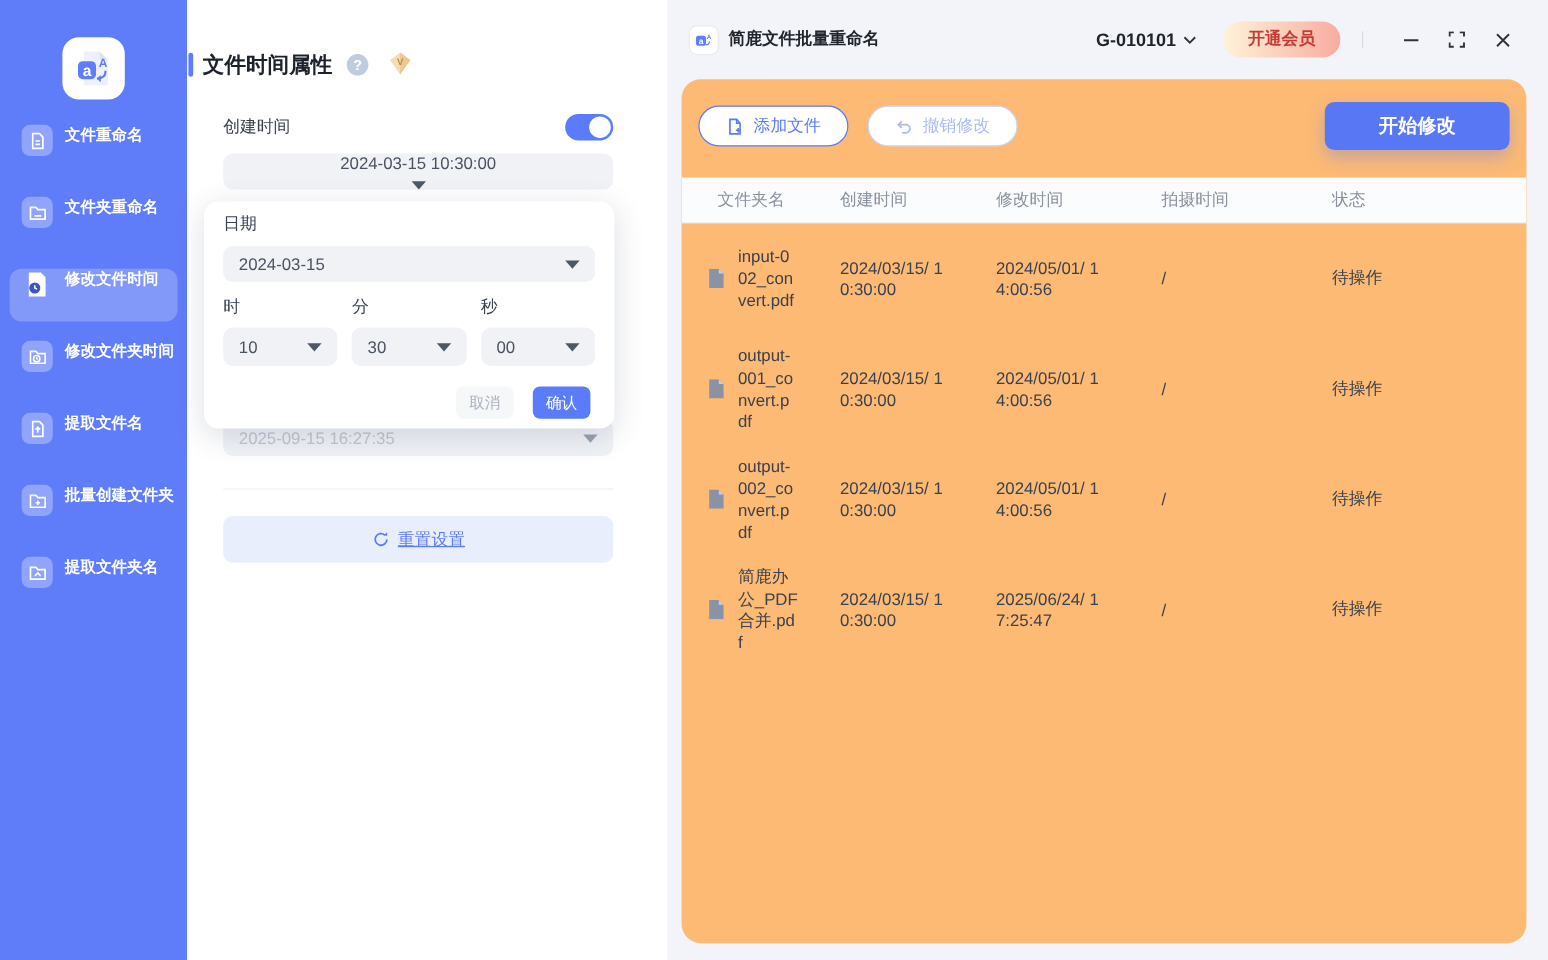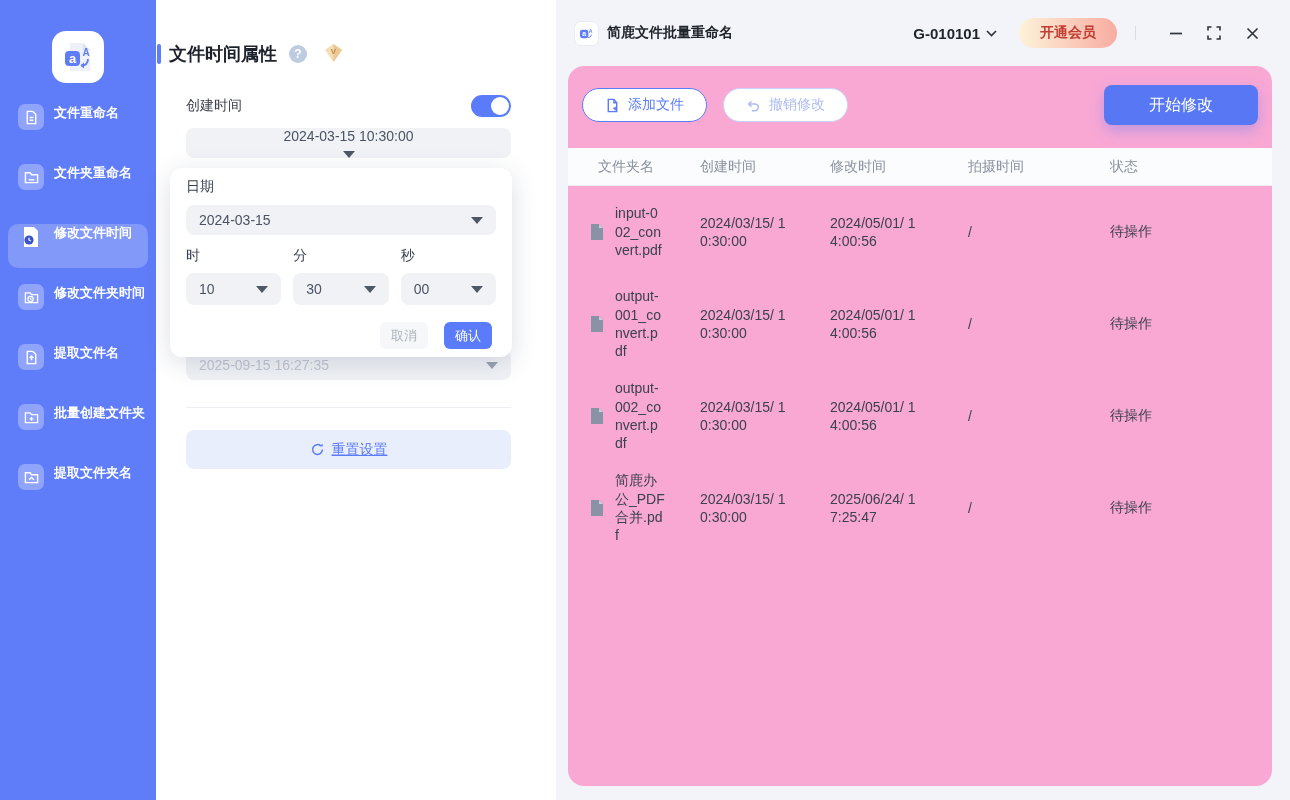--- a/index.html
+++ b/index.html
@@ -52,26 +52,26 @@
   
   .right { flex:1; background:#f2f4f9; display:flex; flex-direction:column; min-width:0; }
   .rheader { height:66px; display:flex; align-items:center; padding:0 24px 0 19px; }
   .mini-logo { width:23px; height:23px; background:#fff; border-radius:6px; display:flex; align-items:center; justify-content:center; box-shadow:0 0 0 1px #e9ecf3; }
   .rtitle { margin-left:9px; font-size:14px; font-weight:600; color:#21252c; }
   .ver-box { margin-left:auto; display:flex; align-items:center; gap:6px; font-size:15px; font-weight:700; color:#1f242b; cursor:pointer; }
   .vip-btn { margin-left:22px; height:30px; padding:0 21px; border-radius:16px; background:linear-gradient(90deg,#fdf3d9,#f8aca1); color:#c23d33; font-size:14px; font-weight:700; display:flex; align-items:center; cursor:pointer; }
   .hdr-sep { width:1px; height:14px; background:#d8dce3; margin:0 16px 0 18px; }
   .win-btn { width:28px; height:28px; display:flex; align-items:center; justify-content:center; cursor:pointer; margin-left:10px; color:#2e323a; }
 
-  .card { flex:1; margin:0 18px 14px 12px; background:#f9a8d4; border-radius:16px; display:flex; flex-direction:column; overflow:hidden; }
+  .card { flex:1; margin:0 18px 14px 12px; background:#fdba74; border-radius:16px; display:flex; flex-direction:column; overflow:hidden; }
   .toolbar { height:82px; display:flex; align-items:flex-start; padding:22px 14px 0 6px; }
   .pill { height:34px; border-radius:17px; border:1px solid #5b7cfa; color:#5b7cfa; background:#fff; display:flex; align-items:center; gap:8px; padding:0 22px; font-size:14px; margin-left:16px; cursor:pointer; }
   .pill:first-child { margin-left:8px; }
   .pill.disabled { border-color:#c9d4f9; color:#aebbf1; cursor:default; }
-  .start-btn { margin-left:auto; margin-top:-3px; width:154px; height:40px; border-radius:8px; background:#5777f5; color:#fff; font-size:16px; font-weight:400; display:flex; align-items:center; justify-content:center; box-shadow:0 6px 14px rgba(87,119,245,0.35); cursor:pointer; }
+  .start-btn { margin-left:auto; margin-top:-3px; width:154px; height:40px; border-radius:8px; background:#5777f5; color:#fff; font-size:16px; font-weight:700; display:flex; align-items:center; justify-content:center; box-shadow:0 6px 14px rgba(87,119,245,0.35); cursor:pointer; }
 
   .thead { display:grid; grid-template-columns:102px 130px 138px 142px 1fr; padding-left:30px; height:38px; align-items:center; background:#fbfcfd; border-bottom:1px solid #edeff2; color:#8a919f; font-size:14px; }
   .tbody { flex:1; overflow:hidden; }
   .trow { display:grid; grid-template-columns:110px 130px 138px 142px 1fr; padding-left:22px; min-height:92px; align-items:center; font-size:14px; color:#3b414d; }
   .name-cell { display:flex; align-items:center; gap:11px; }
   .name-cell .fname { width:50px; word-break:break-all; line-height:1.32; }
   .date-txt { width:97px; word-break:break-all; line-height:1.32; }
 </style>
 </head>
 <body>

